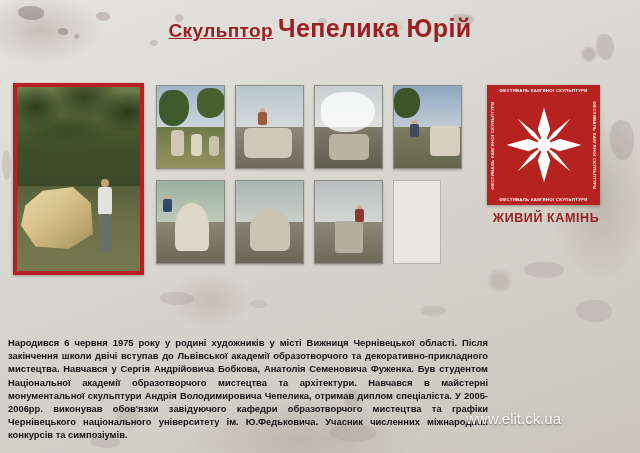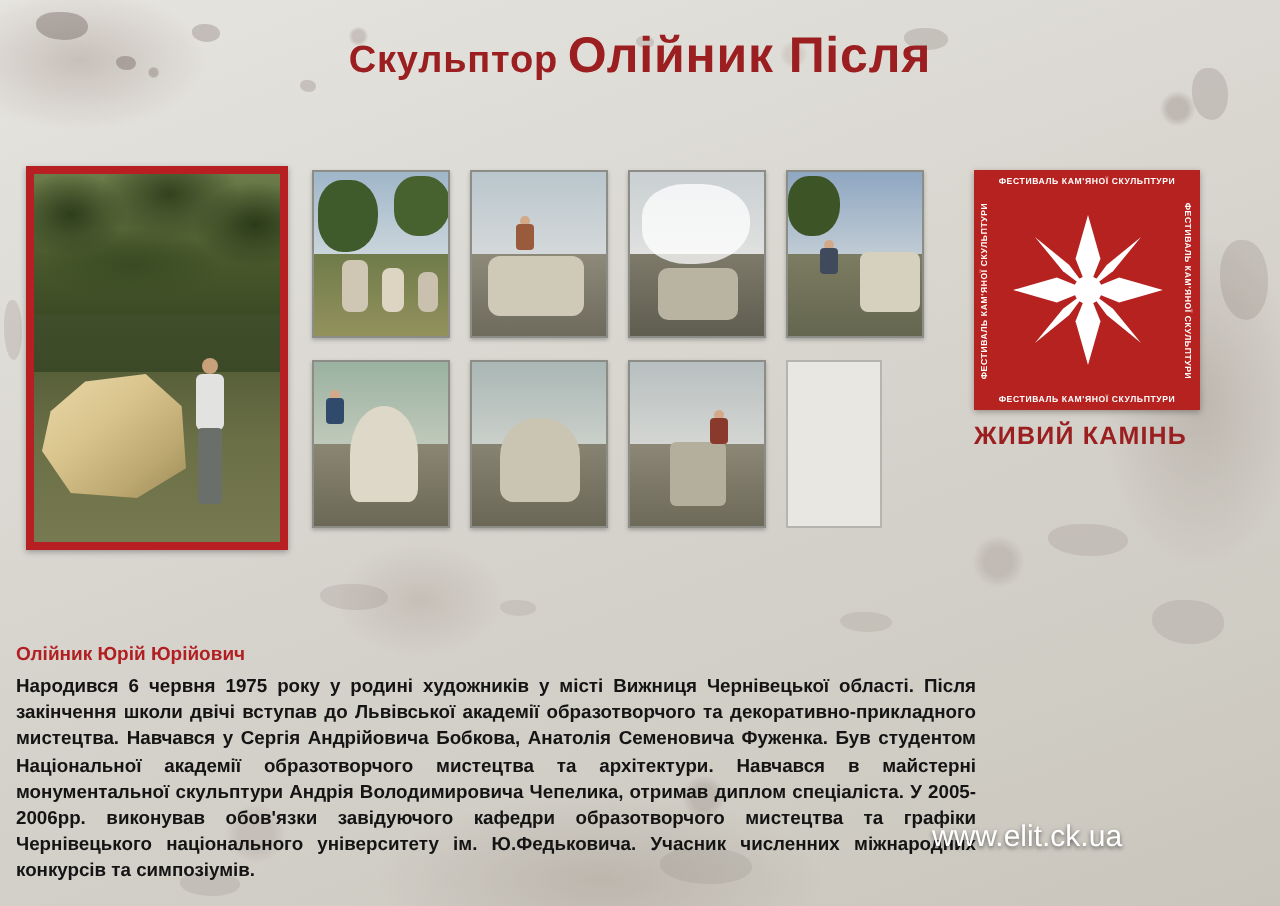--- a/index.html
+++ b/index.html
@@ -55,20 +55,21 @@
     top: 14px;
     left: 0;
     width: 100%;
     text-align: center;
     color: #9b1f20;
     letter-spacing: 0.4px;
   }
   #title .small {
     font-size: 19px;
     font-weight: 700;
+    text-decoration: underline;
   }
   #title .big {
     font-size: 25px;
     font-weight: 700;
   }
   
   #main-photo-frame {
     position: absolute;
     left: 13px;
     top: 83px;
@@ -217,20 +218,21 @@
     font-size: 14px;
     font-weight: 700;
     letter-spacing: 1px;
     white-space: nowrap;
   }
   #living-stone {
     position: absolute;
     left: 487px;
     top: 211px;
     width: 118px;
+    text-align: center;
     color: #9b1f20;
     font-size: 12.5px;
     font-weight: 700;
     letter-spacing: 0.6px;
     white-space: nowrap;
   }
   
   #bio-name {
     position: absolute;
     left: 8px;
@@ -320,21 +322,21 @@
   <div class="speck" style="left:160px;top:292px;width:34px;height:13px;opacity:.35;"></div>
   <div class="speck" style="left:250px;top:300px;width:18px;height:8px;opacity:.3;"></div>
   <div class="speck" style="left:420px;top:306px;width:26px;height:10px;opacity:.3;"></div>
   <div class="speck" style="left:524px;top:262px;width:40px;height:16px;opacity:.35;"></div>
   <div class="speck" style="left:90px;top:436px;width:30px;height:12px;opacity:.35;"></div>
   <div class="speck" style="left:330px;top:424px;width:46px;height:18px;opacity:.3;"></div>
   <div class="speck" style="left:576px;top:300px;width:36px;height:22px;opacity:.35;"></div>
 
   <div id="title">
     <span class="small">Скульптор</span>
-    <span class="big">Олійник Після</span>
+    <span class="big">Чепелика Юрій</span>
   </div>
 
   <div id="main-photo-frame">
     <div id="main-photo">
       <div class="sky"></div>
       <div class="trees"></div>
       <div class="ground"></div>
       <div class="stone"></div>
       <div class="person">
         <div class="head"></div>
@@ -432,20 +434,19 @@
           <polygon points="16,84 34,62 50,50 38,66"></polygon>
           <polygon points="16,16 38,34 50,50 34,38"></polygon>
           <circle cx="50" cy="50" r="9"></circle>
         </g>
       </svg>
     </div>
   </div>
 
   <div id="living-stone">ЖИВИЙ КАМІНЬ</div>
 
-  <div id="bio-name">Олійник Юрій Юрійович</div>
   <div id="bio-text">Народився 6 червня 1975 року у родині художників у місті Вижниця Чернівецької області. Після закінчення школи двічі вступав до Львівської академії образотворчого та декоративно-прикладного мистецтва. Навчався у Сергія Андрійовича Бобкова, Анатолія Семеновича Фуженка. Був студентом Національної академії образотворчого мистецтва та архітектури. Навчався в майстерні монументальної скульптури Андрія Володимировича Чепелика, отримав диплом спеціаліста. У 2005-2006рр. виконував обов'язки завідуючого кафедри образотворчого мистецтва та графіки Чернівецького національного університету ім. Ю.Федьковича. Учасник численних міжнародних конкурсів та симпозіумів.</div>
 
   <div id="watermark">
     <div id="wm-url">www.elit.ck.ua</div>
   </div>
 
 </div>
 
 </body></html>

